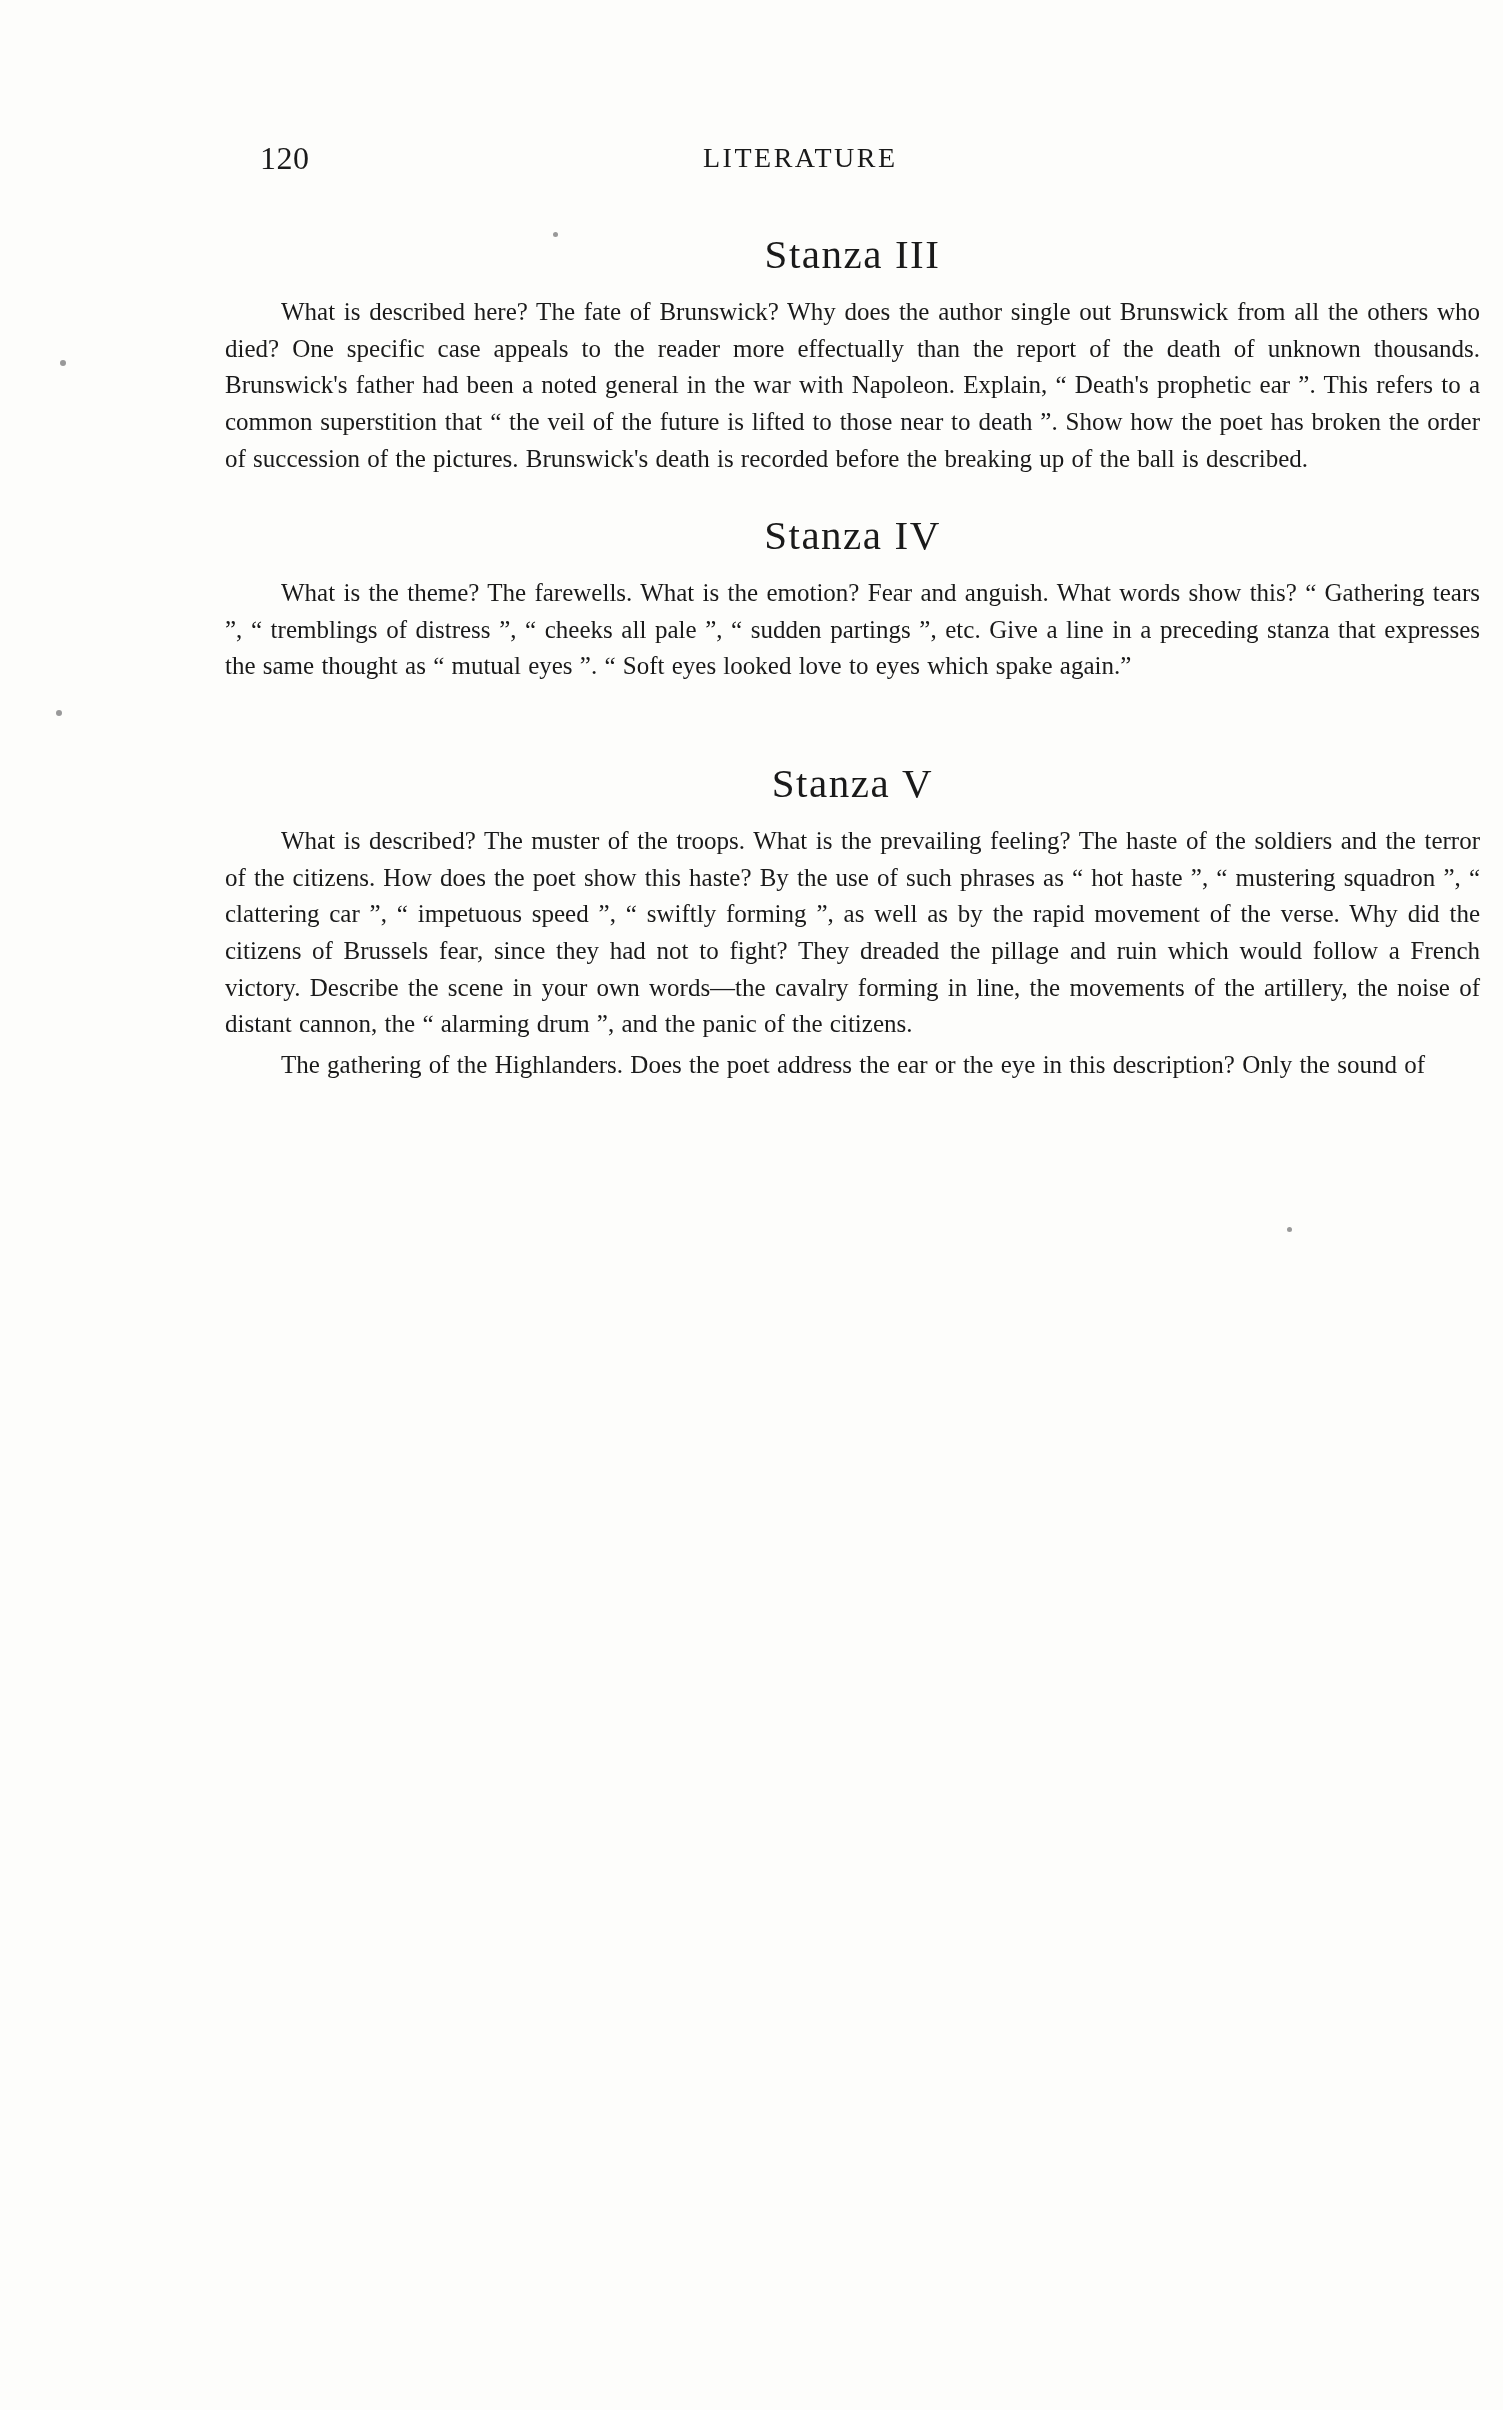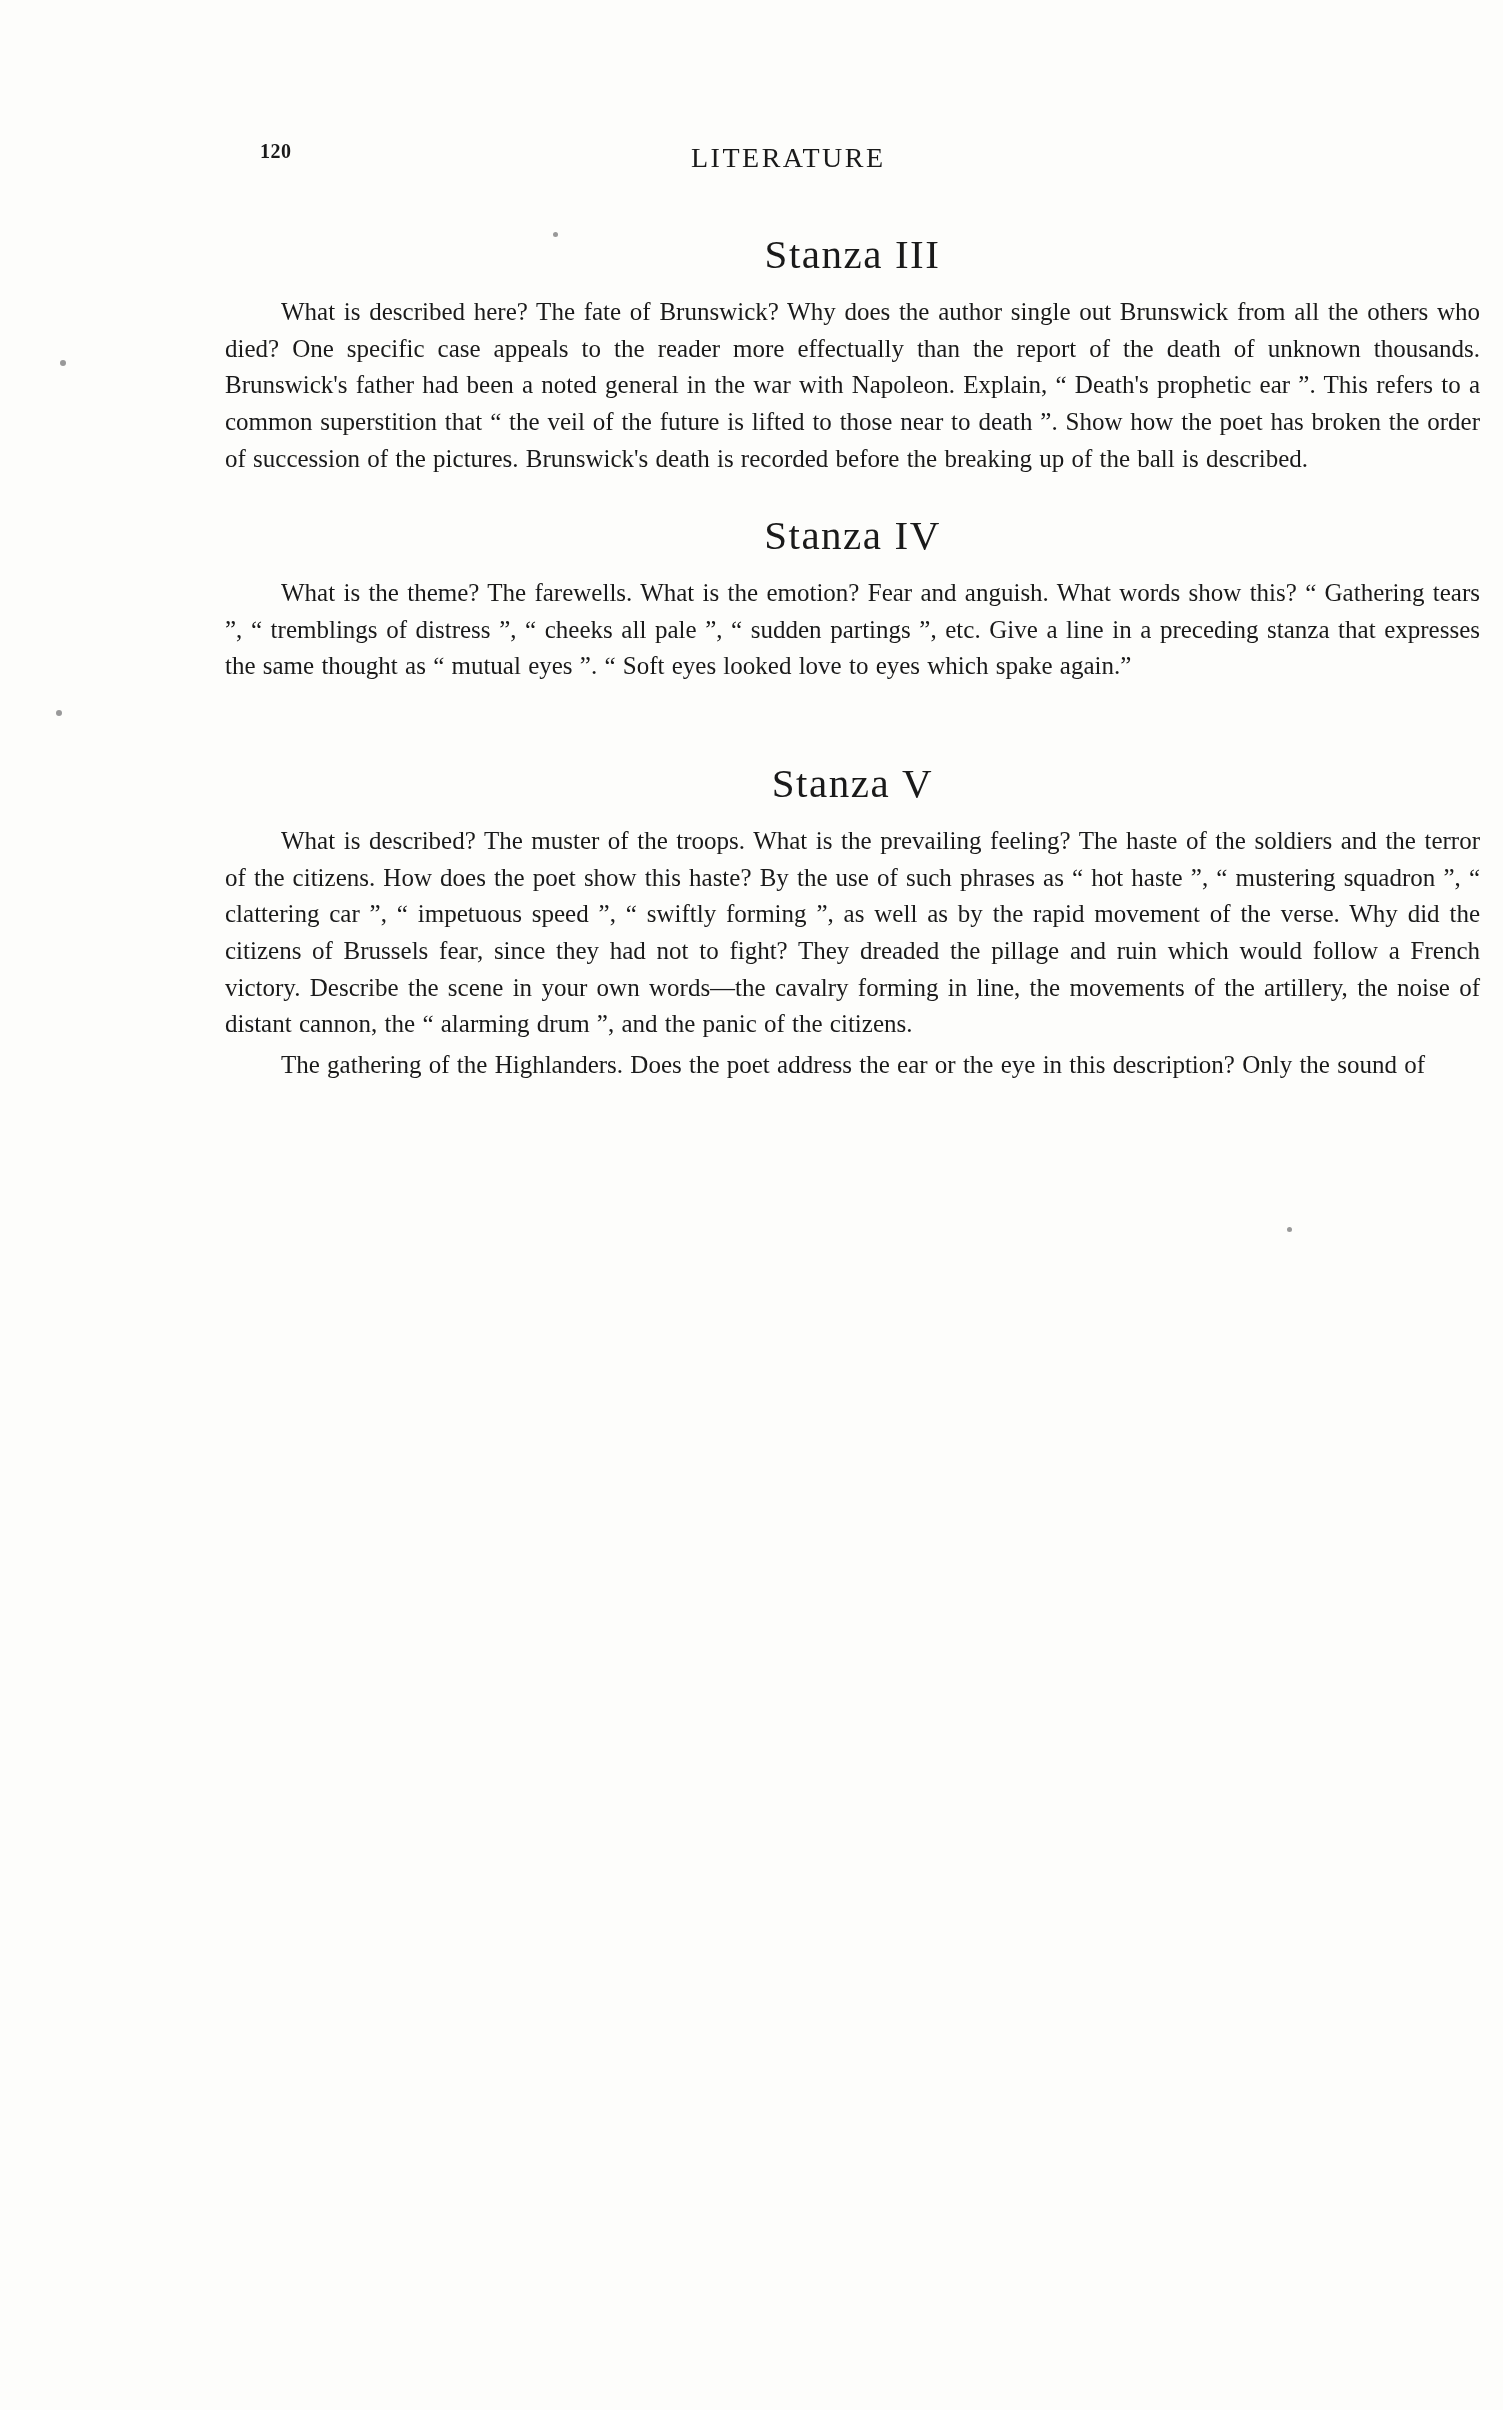--- a/index.html
+++ b/index.html
@@ -31,27 +31,27 @@
   .running-head {
     position: relative;
     height: 60px;
     margin-bottom: 40px;
   }
   .folio {
     position: absolute;
     left: 35px;
     top: 10px;
     font-family: "Liberation Serif", serif;
-    font-weight: bold;
-    font-size: 20px;
+    font-weight: normal;
+    font-size: 32px;
     letter-spacing: 0.5px;
   }
   .head-title {
     position: absolute;
-    left: 466px;
+    left: 478px;
     top: 12px;
     font-family: "Liberation Serif", serif;
     font-size: 28px;
     letter-spacing: 2.5px;
   }
   .stanza-heading {
     text-align: center;
     font-size: 41px;
     letter-spacing: 1.5px;
     margin: 34px 0 16px 0;

